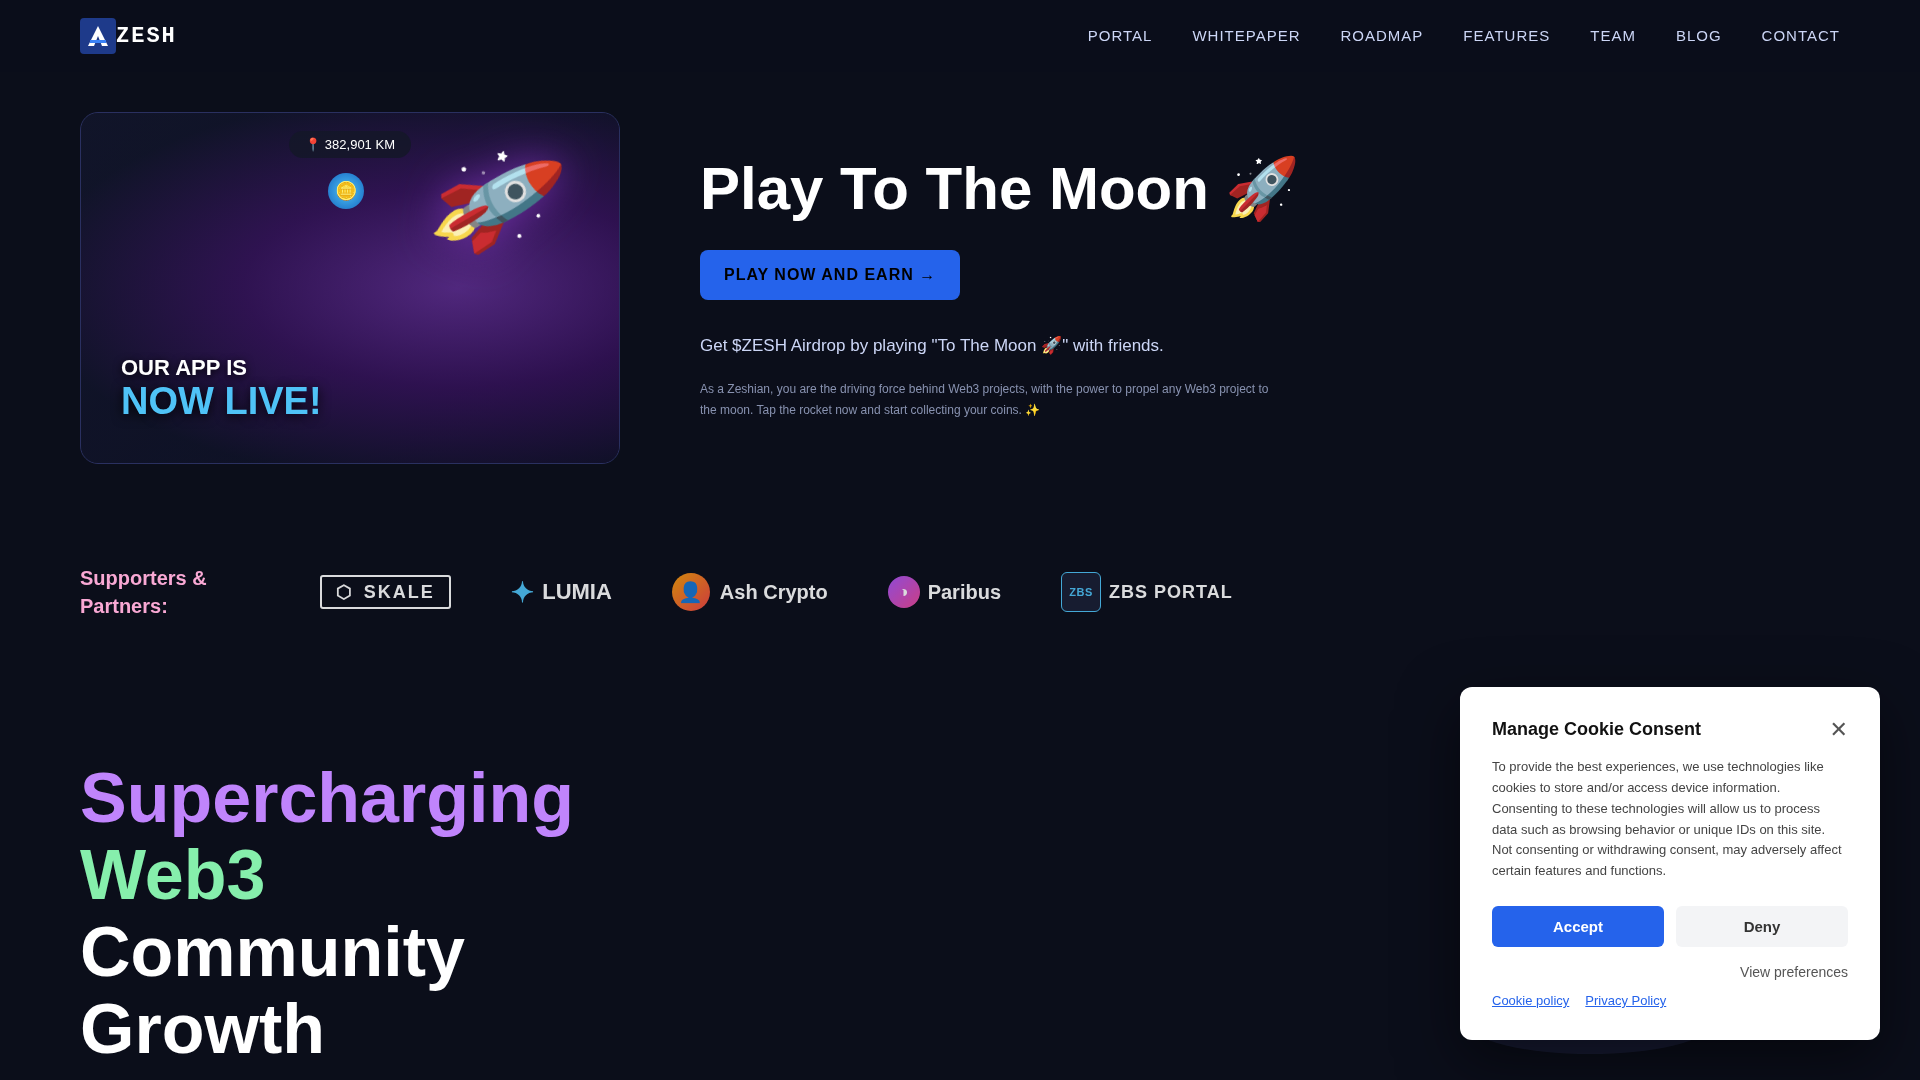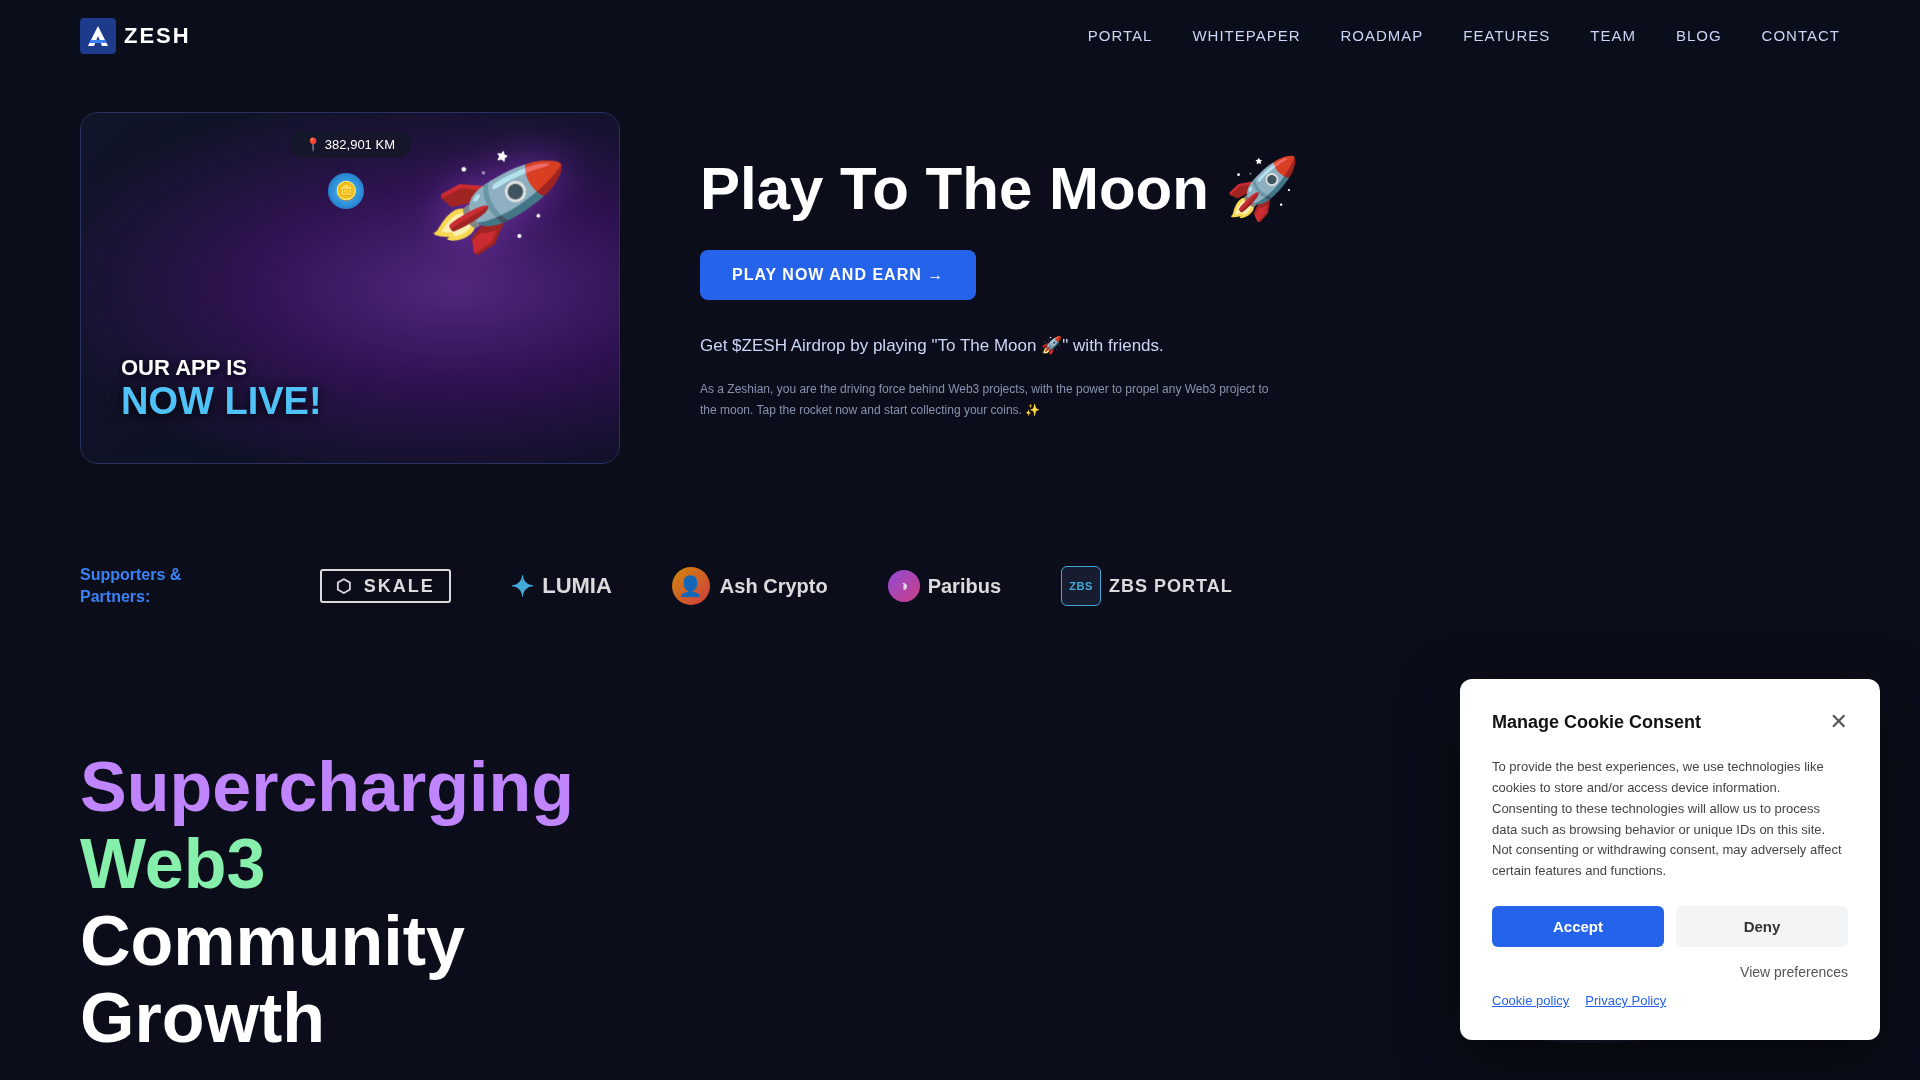--- a/index.html
+++ b/index.html
@@ -20,21 +20,21 @@
       justify-content: space-between;
       padding: 18px 80px;
       position: sticky;
       top: 0;
       z-index: 100;
       background: rgba(11,14,26,0.95);
     }
     .logo {
       display: flex;
       align-items: center;
-      gap: 8px;
+      font-family: Liberation Mono, monospace;
     }
     .logo-icon {
       width: 36px;
       height: 36px;
     }
     .logo-text {
       font-size: 22px;
       font-weight: 700;
       letter-spacing: 2px;
       color: #fff;
@@ -164,25 +164,25 @@
       font-weight: 900;
       line-height: 1.1;
       margin-bottom: 28px;
       color: #fff;
     }
     .hero-cta {
       display: inline-flex;
       align-items: center;
       gap: 10px;
       background: #2563eb;
-      color: #ffffff;
+      color: #000000;
       font-size: 16px;
       font-weight: 700;
       letter-spacing: 1px;
-      padding: 16px 32px;
+      padding: 16px 24px;
       border-radius: 8px;
       border: none;
       cursor: pointer;
       margin-bottom: 32px;
       text-transform: uppercase;
     }
     .hero-desc {
       font-size: 17px;
       color: #ccd6f6;
       margin-bottom: 20px;
@@ -196,23 +196,23 @@
     }
 
     
     .partners {
       padding: 40px 80px 60px;
       display: flex;
       align-items: center;
       gap: 60px;
     }
     .partners-label {
-      font-size: 16px;
-      font-weight: 700;
-      color: #3b82f6;
+      font-size: 20px;
+      font-weight: 700;
+      color: #f9a8d4;
       line-height: 1.4;
       min-width: 180px;
     }
     .partners-logos {
       display: flex;
       align-items: center;
       gap: 60px;
       flex-wrap: wrap;
     }
     .partner-logo {
@@ -327,22 +327,21 @@
       background: #fff;
       border-radius: 12px;
       padding: 32px;
       width: 420px;
       box-shadow: 0 20px 60px rgba(0,0,0,0.5);
       color: #222;
     }
     .cookie-dialog-header {
       display: flex;
       justify-content: space-between;
-      align-items: center;
-      margin-bottom: 24px;
+      margin-bottom: 16px;
     }
     .cookie-dialog-title {
       font-size: 18px;
       font-weight: 700;
       color: #111;
     }
     .cookie-dialog-close {
       background: none;
       border: none;
       font-size: 22px;

